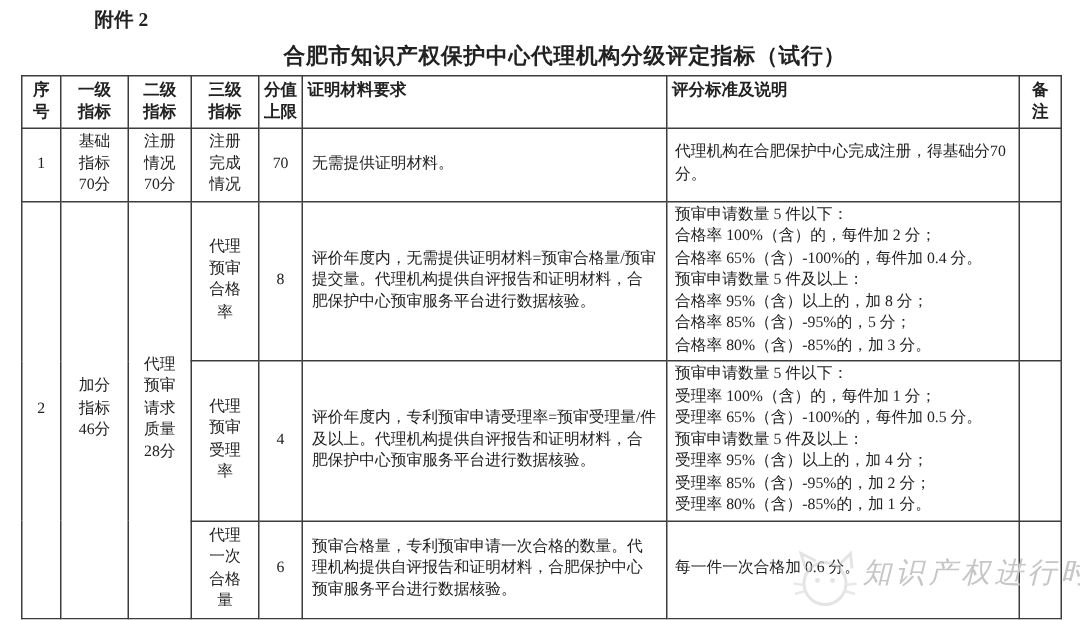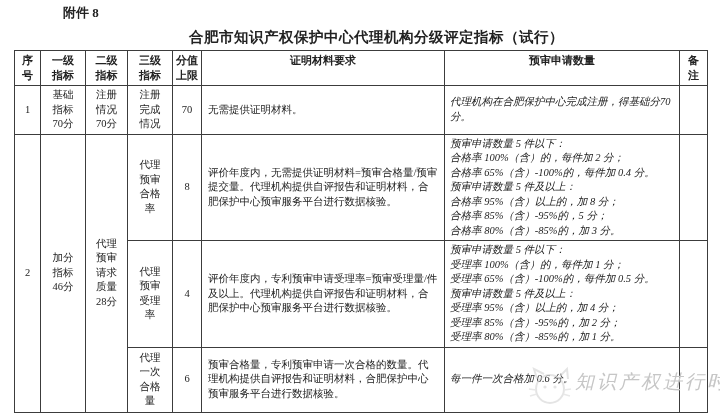--- a/index.html
+++ b/index.html
@@ -24,25 +24,25 @@
     border:1px solid #3c3c3c;
     font-size:10.5px;line-height:14.5px;
     padding:2px 3px;
     white-space:pre-line;
     overflow:hidden;
     vertical-align:middle;
     font-weight:normal;
     text-align:left;
   }
   .grid th{
-    font-weight:bold;vertical-align:top;font-size:11px;line-height:15px;text-align:center;
+    font-weight:bold;vertical-align:top;font-size:11px;line-height:15px;
   }
   .grid th.c, .grid td.c{text-align:center;}
   .grid td.ev{padding:2px 6px;}
-  .grid td.cr{padding:2px 5px;font-style:italic;}
+  .grid td.cr{padding:2px 5px;}
   .watermark{
     position:absolute;left:525px;top:361px;width:195px;height:50px;
     pointer-events:none;
     font-style:italic;
   }
   .wm-logo{position:absolute;left:2px;top:2px;opacity:.55;}
   .wm-slogan{
     position:absolute;left:50px;top:8px;
     font-size:19px;letter-spacing:3px;color:#c6c6c6;white-space:nowrap;
   }
@@ -50,21 +50,21 @@
     position:absolute;left:84px;top:17px;
     font-size:21px;font-weight:bold;white-space:nowrap;
     font-family:"Liberation Sans","DejaVu Sans",sans-serif;
   }
   .wm-num{color:#f2791e;}
   .wm-suffix{color:#4c4c4c;}
 </style>
 </head>
 <body>
 
-<div class="attachment-label">附件 8</div>
+<div class="attachment-label">附件 2</div>
 
 <div class="doc-title">合肥市知识产权保护中心代理机构分级评定指标（试行）</div>
 
 <table class="grid">
   <colgroup>
     <col style="width:26px">
       <col style="width:45px">
       <col style="width:42px">
       <col style="width:45px">
     <col style="width:29px">
@@ -78,21 +78,21 @@
 号</th>
     <th class="c">一级
 指标</th>
     <th class="c">二级
 指标</th>
     <th class="c">三级
 指标</th>
     <th class="c">分值
 上限</th>
     <th>证明材料要求</th>
-    <th>预审申请数量</th>
+    <th>评分标准及说明</th>
     <th class="c">备注</th>
   </tr>
   <tr style="height:48px">
     <td class="c">1</td>
     <td class="c">基础
 指标
 70分</td>
     <td class="c">注册
 情况
 70分</td>

